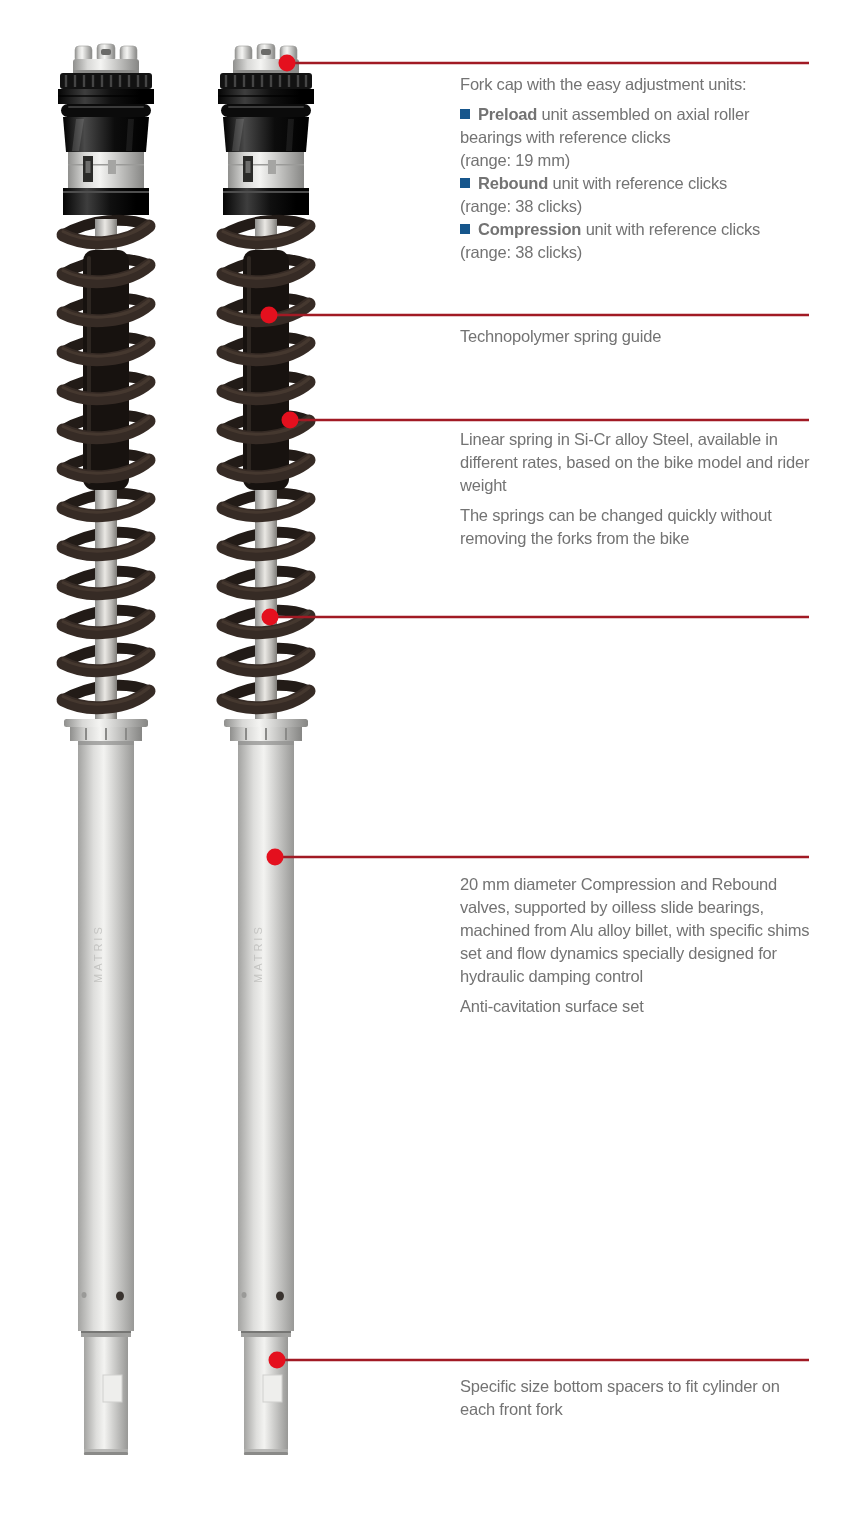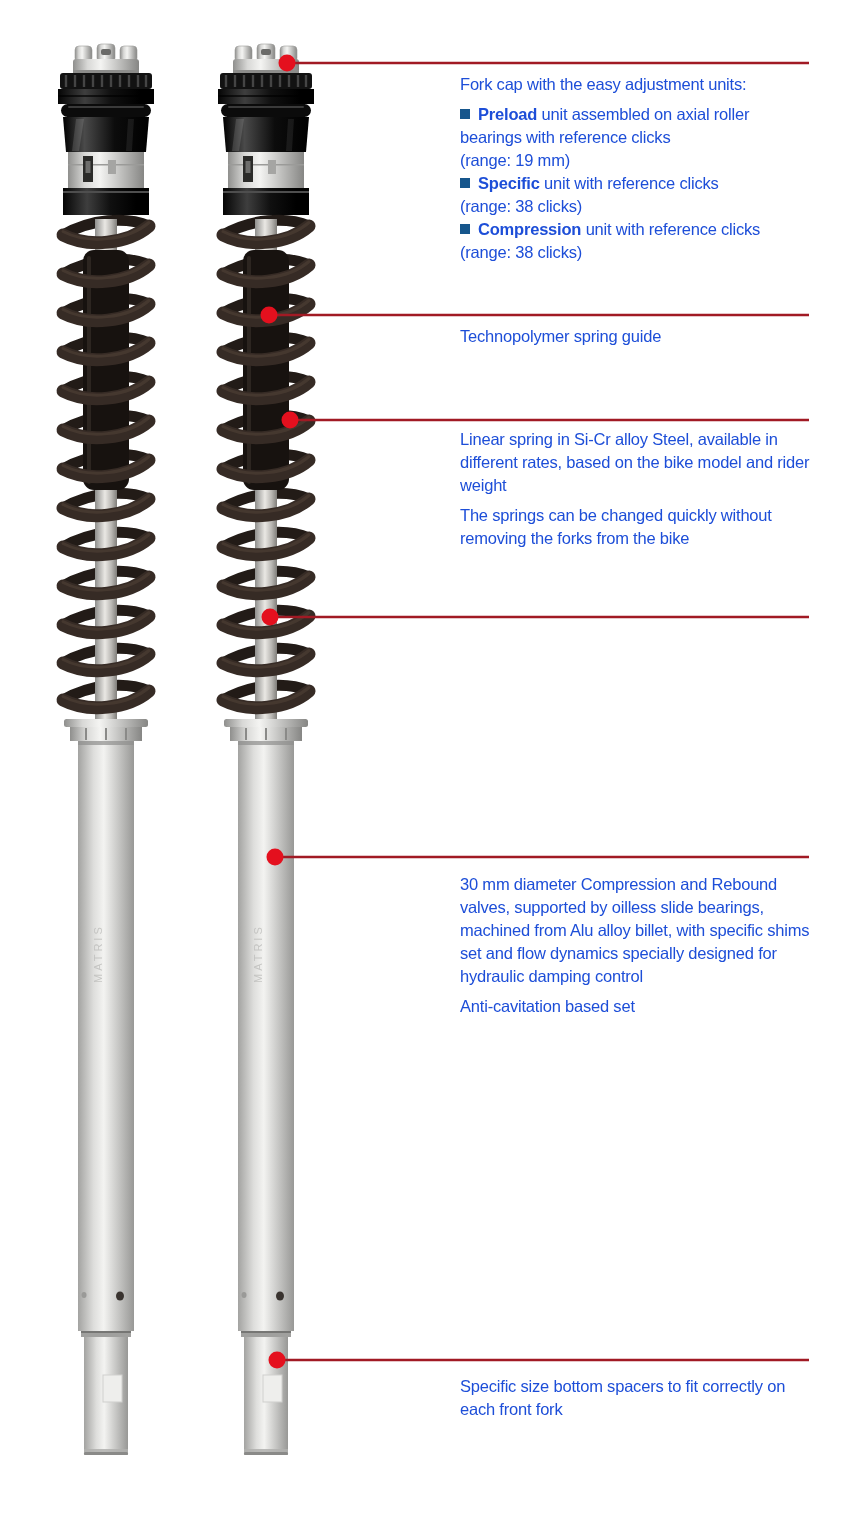--- a/index.html
+++ b/index.html
@@ -5,21 +5,21 @@
   html,body { margin:0; padding:0; }
   .canvas {
     position:relative; width:850px; height:1529px;
     background:#ffffff; overflow:hidden;
     font-family:"Liberation Sans", sans-serif;
   }
   svg { position:absolute; left:0; top:0; }
   .txt {
     position:absolute; left:460px; width:354px;
     font:16.5px/23px "Liberation Sans", sans-serif;
-    letter-spacing:-0.2px; color:#1d4ed8;
+    letter-spacing:-0.2px; color:#737373;
   }
   .txt p { margin:0 0 7px 0; }
   .txt p:last-child { margin-bottom:0; }
   .lead { margin:0 0 1px 0; }
   .sq {
     display:inline-block; width:10px; height:10px;
     background:#16568c; margin-right:8px; vertical-align:1px;
   }
   b { font-weight:bold; }
 </style>
@@ -187,41 +187,41 @@
   </g>
 </svg>
 
   <div class="txt" style="top:73px">
     <p class="lead">Fork cap with the easy adjustment units:</p>
     <div>
       <span class="sq"></span><b>Preload</b><span> unit assembled on axial roller bearings with reference clicks</span>
       <div>(range: 19 mm)</div>
     </div>
     <div>
-      <span class="sq"></span><b>Specific</b><span> unit with reference clicks</span>
+      <span class="sq"></span><b>Rebound</b><span> unit with reference clicks</span>
       <div>(range: 38 clicks)</div>
     </div>
     <div>
       <span class="sq"></span><b>Compression</b><span> unit with reference clicks</span>
       <div>(range: 38 clicks)</div>
     </div>
   </div>
 
   <div class="txt" style="top:325px">
     <p>Technopolymer spring guide</p>
   </div>
 
   <div class="txt" style="top:428px">
     <p>Linear spring in Si-Cr alloy Steel, available in different rates, based on the bike model and rider weight</p>
     <p>The springs can be changed quickly without removing the forks from the bike</p>
   </div>
 
 
   <div class="txt" style="top:873px">
-    <p>30 mm diameter Compression and Rebound valves, supported by oilless slide bearings, machined from Alu alloy billet, with specific shims set and flow dynamics specially designed for hydraulic damping control</p>
-    <p>Anti-cavitation based set</p>
+    <p>20 mm diameter Compression and Rebound valves, supported by oilless slide bearings, machined from Alu alloy billet, with specific shims set and flow dynamics specially designed for hydraulic damping control</p>
+    <p>Anti-cavitation surface set</p>
   </div>
 
   <div class="txt" style="top:1375px">
-    <p>Specific size bottom spacers to fit correctly on each front fork</p>
+    <p>Specific size bottom spacers to fit cylinder on each front fork</p>
   </div>
 
 </div>
 
 </body></html>

